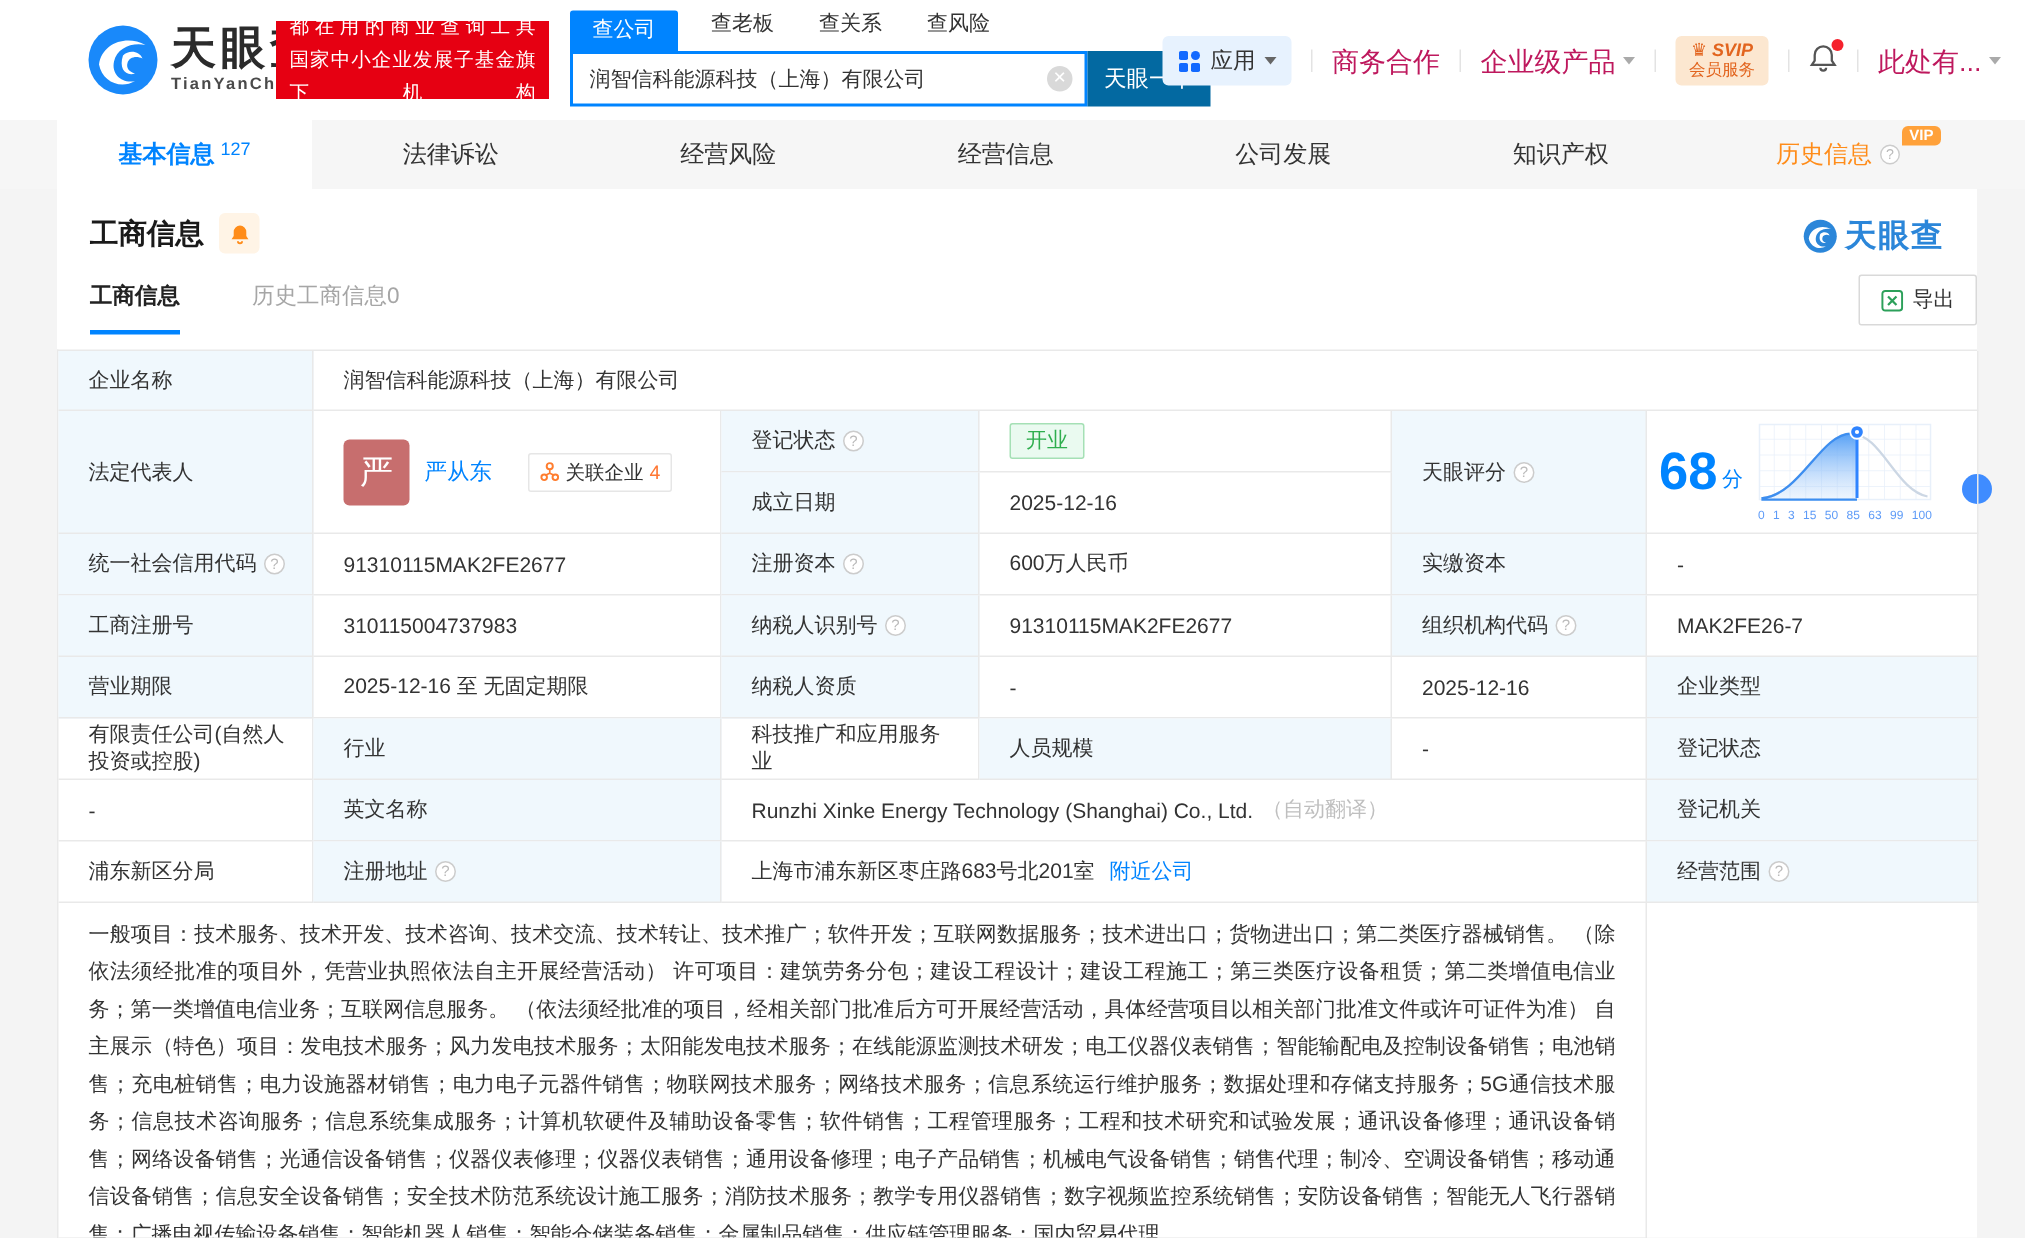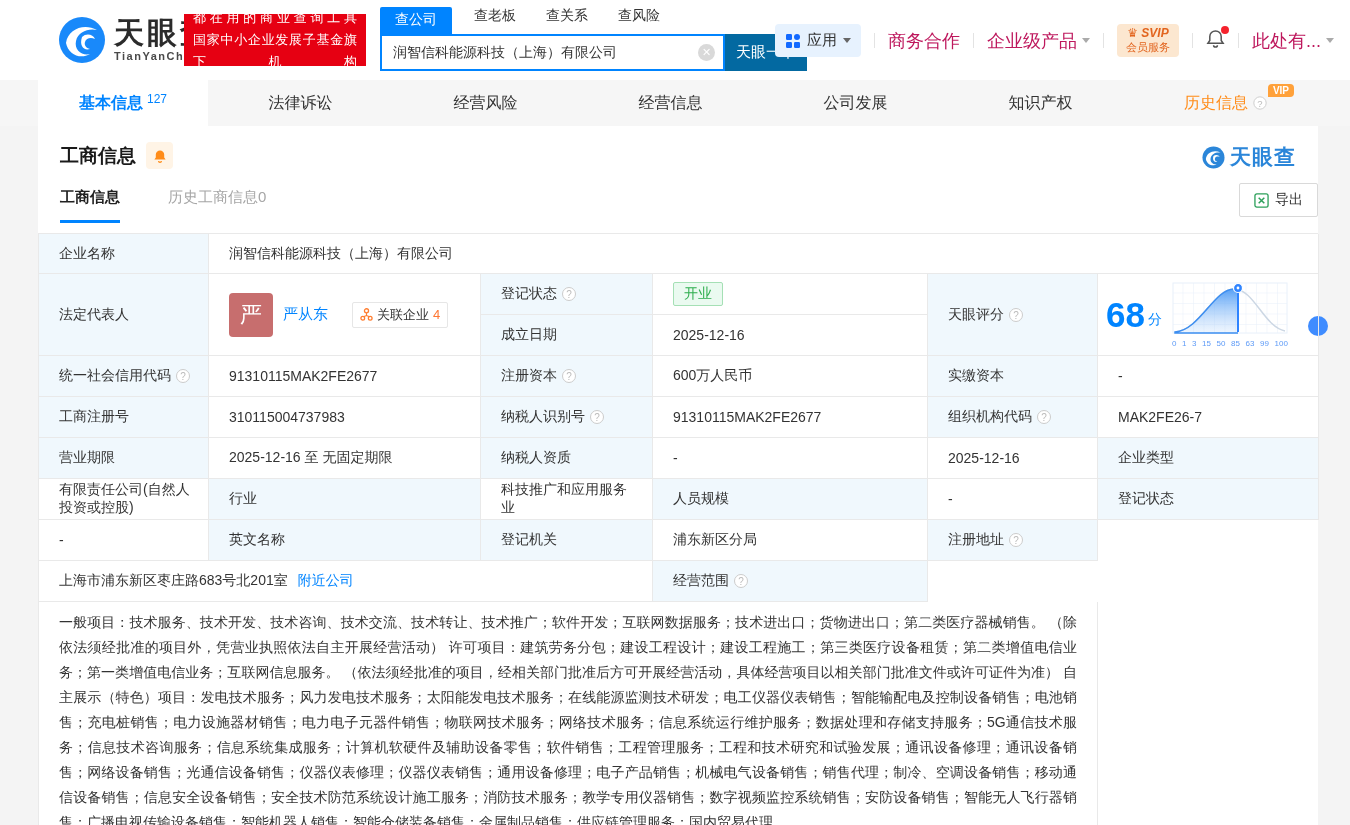--- a/index.html
+++ b/index.html
@@ -387,20 +387,24 @@
 
     <div class="c lc">
         <span>登记状态</span>
       </div>
     <div class="c">
         <span class="dash">-</span>
       </div>
     <div class="c lc">
         <span>英文名称</span>
       </div>
+    <div class="c sp3">
+      <span>Runzhi Xinke Energy Technology (Shanghai) Co., Ltd.</span>
+      <span class="gray-note">（自动翻译）</span>
+    </div>
 
     <div class="c lc">
         <span>登记机关</span>
       </div>
     <div class="c">
         <span>浦东新区分局</span>
       </div>
     <div class="c lc">
         <span>注册地址</span>
         <span class="qmark">?</span>

